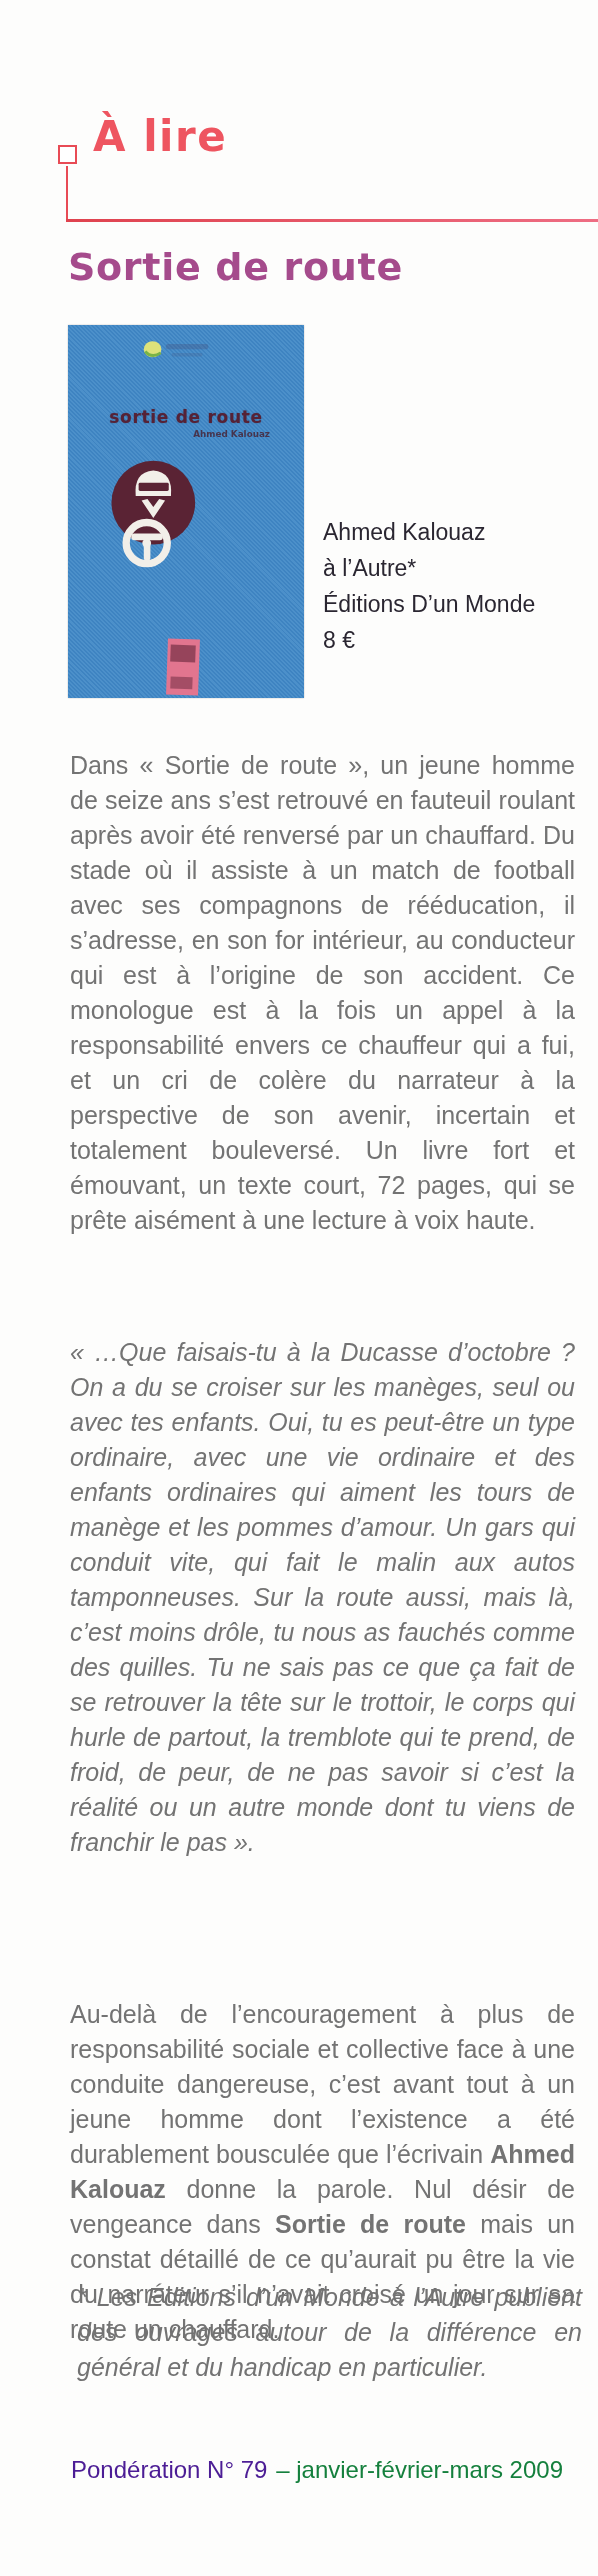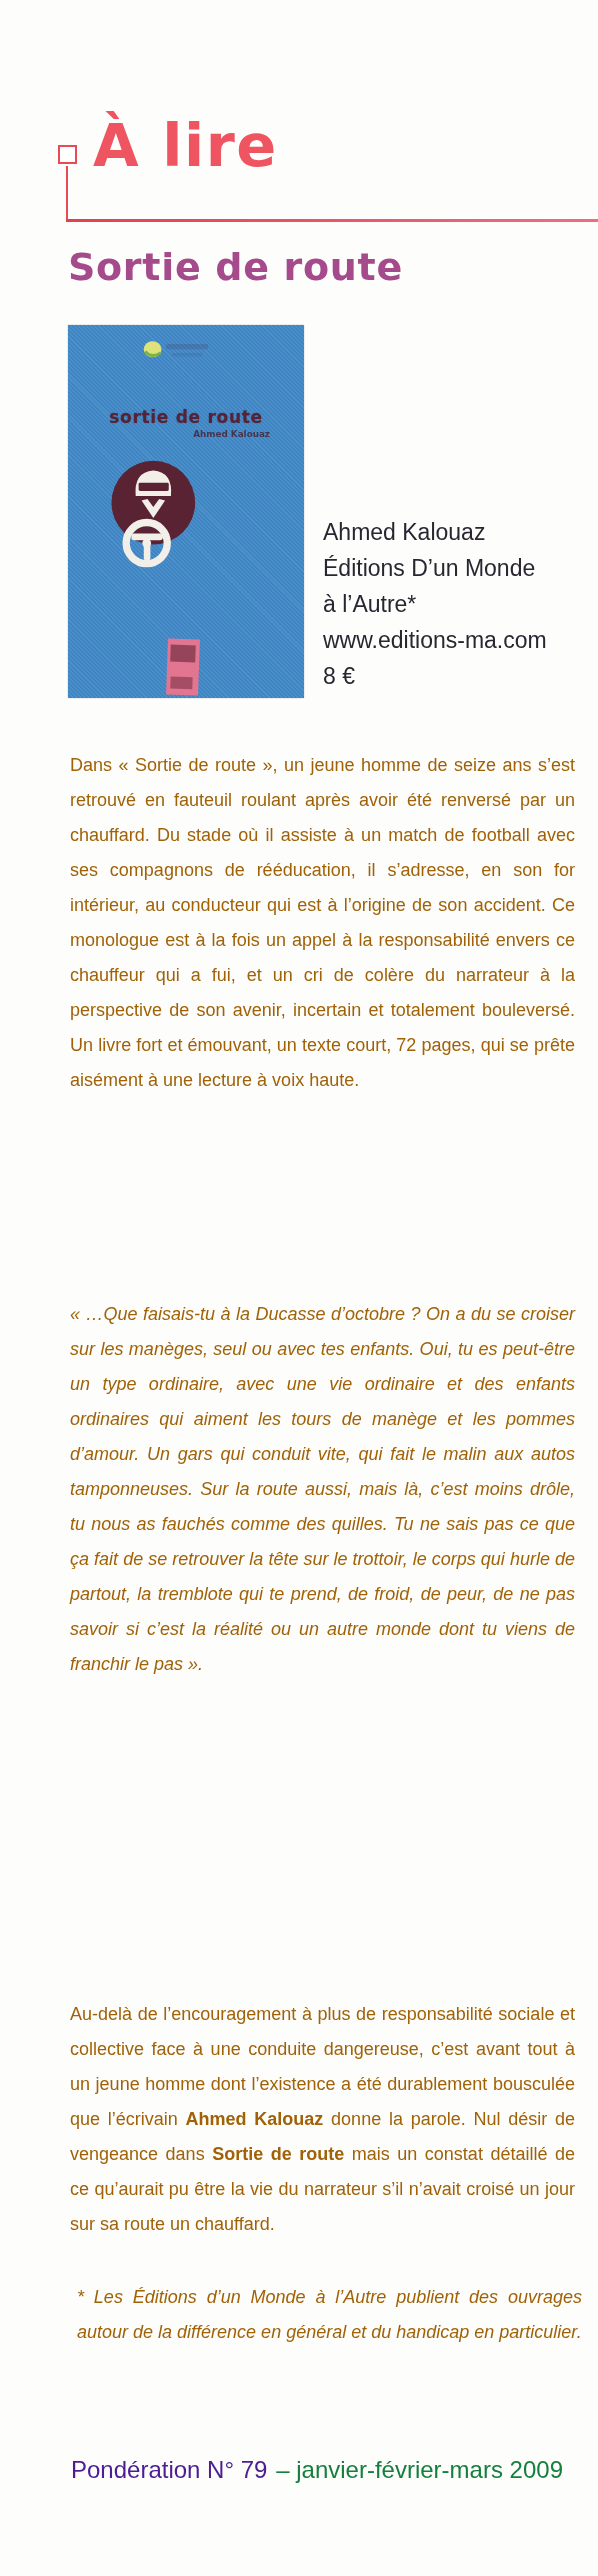--- a/index.html
+++ b/index.html
@@ -9,21 +9,21 @@
   }
   .abs{position:absolute;}
 
   
   .marker-square{left:58px;top:145px;width:14.7px;height:14.7px;border:2.2px solid #e84b55;background:#fff;}
   .marker-vline{left:66px;top:166px;width:2.2px;height:54px;background:#e84b55;}
   .marker-hline{left:66px;top:219px;width:533px;height:2.9px;
     background:linear-gradient(to right,#df424e,#ee6d83);}
   .section-title{
     left:93px;top:116px;font-family:"DejaVu Sans",sans-serif;font-weight:bold;
-    font-size:59px;line-height:1;color:#ee5560;letter-spacing:1.5px;
+    font-size:42px;line-height:1;color:#ee5560;letter-spacing:1.5px;
   }
   .article-title{
     left:68px;top:248px;font-family:"DejaVu Sans",sans-serif;font-weight:bold;
     font-size:38px;line-height:1;color:#a54b8c;letter-spacing:0.7px;
   }
 
   
   .cover{
     left:68px;top:325px;width:236px;height:373px;background:#4189c7;
     background-image:repeating-linear-gradient(45deg,rgba(255,255,255,.06) 0 1.5px,rgba(10,30,90,.05) 1.5px 2.9px);
@@ -44,25 +44,25 @@
     position:absolute;left:99px;top:314px;width:32px;height:56px;
     background:#e2758f;transform:rotate(2deg);
   }
   .stamp .row1{position:absolute;left:2.9px;top:5.9px;width:25px;height:17.6px;background:rgba(88,28,50,.55);}
   .stamp .row2{position:absolute;left:4.4px;top:38px;width:22px;height:11.8px;background:rgba(88,28,50,.45);}
 
   
   .book-info{left:323px;top:514px;font-size:23px;line-height:36px;color:#2a2631;}
 
   
-  .para{left:70px;width:505px;text-align:justify;font-size:18px;line-height:35px;color:#a16207;}
+  .para{left:70px;width:505px;text-align:justify;font-size:25px;line-height:35px;color:#737373;}
   .para.italic{font-style:italic;}
   .para .b{font-weight:bold;}
   .p1{top:748px;}
-  .p2{top:1297px;}
+  .p2{top:1335px;}
   .p3{top:1997px;}
   .p4{top:2273px;}
 
   
   .footer{left:71px;top:2456px;font-size:24px;line-height:1.2;}
   .footer .mag{color:#4c1d95;}
   .footer .issue{color:#15803d;margin-left:8.8px;}
 </style>
 </head>
 <body>
@@ -99,23 +99,22 @@
   <div class="cover-title">sortie de route</div>
   <div class="cover-author">Ahmed Kalouaz</div>
   <div class="stamp">
     <div class="row1"></div>
     <div class="row2"></div>
   </div>
 </div>
 
 <div class="abs book-info">
   <div>Ahmed Kalouaz</div>
+  <div>à l’Autre*</div>
   <div>Éditions D’un Monde</div>
-  <div>à l’Autre*</div>
-  <div>www.editions-ma.com</div>
   <div>8 €</div>
 </div>
 
 <p class="abs para p1" style="margin:0">Dans « Sortie de route », un jeune homme de seize ans s’est retrouvé en fauteuil roulant après avoir été renversé par un chauffard. Du stade où il assiste à un match de football avec ses compagnons de rééducation, il s’adresse, en son for intérieur, au conducteur qui est à l’origine de son accident. Ce monologue est à la fois un appel à la responsabilité envers ce chauffeur qui a fui, et un cri de colère du narrateur à la perspective de son avenir, incertain et totalement bouleversé. Un livre fort et émouvant, un texte court, 72 pages, qui se prête aisément à une lecture à voix haute.</p>
 
 <p class="abs para p2 italic" style="margin:0">« …Que faisais-tu à la Ducasse d’octobre ? On a du se croiser sur les manèges, seul ou avec tes enfants. Oui, tu es peut-être un type ordinaire, avec une vie ordinaire et des enfants ordinaires qui aiment les tours de manège et les pommes d’amour. Un gars qui conduit vite, qui fait le malin aux autos tamponneuses. Sur la route aussi, mais là, c’est moins drôle, tu nous as fauchés comme des quilles. Tu ne sais pas ce que ça fait de se retrouver la tête sur le trottoir, le corps qui hurle de partout, la tremblote qui te prend, de froid, de peur, de ne pas savoir si c’est la réalité ou un autre monde dont tu viens de franchir le pas ».</p>
 
 <p class="abs para p3" style="margin:0"><span>Au-delà de l’encouragement à plus de responsabilité sociale et collective face à une conduite dangereuse, c’est avant tout à un jeune homme dont l’existence a été durablement bousculée que l’écrivain </span><span class="b">Ahmed Kalouaz</span><span> donne la parole. Nul désir de vengeance dans </span><span class="b">Sortie de route</span><span> mais un constat détaillé de ce qu’aurait pu être la vie du narrateur s’il n’avait croisé un jour sur sa route un chauffard.</span></p>
 
 <p class="abs para p4 italic" style="margin:7px">* Les Éditions d’un Monde à l’Autre publient des ouvrages autour de la différence en général et du handicap en particulier.</p>

